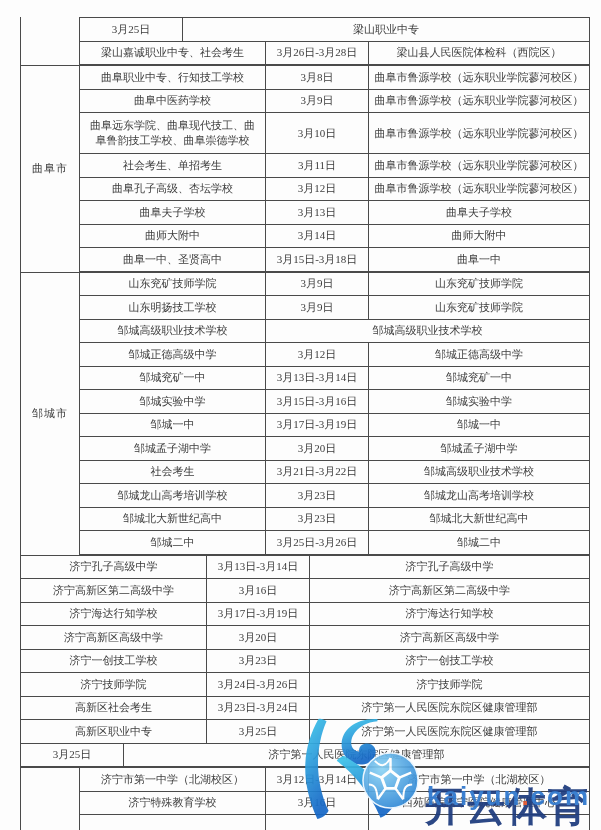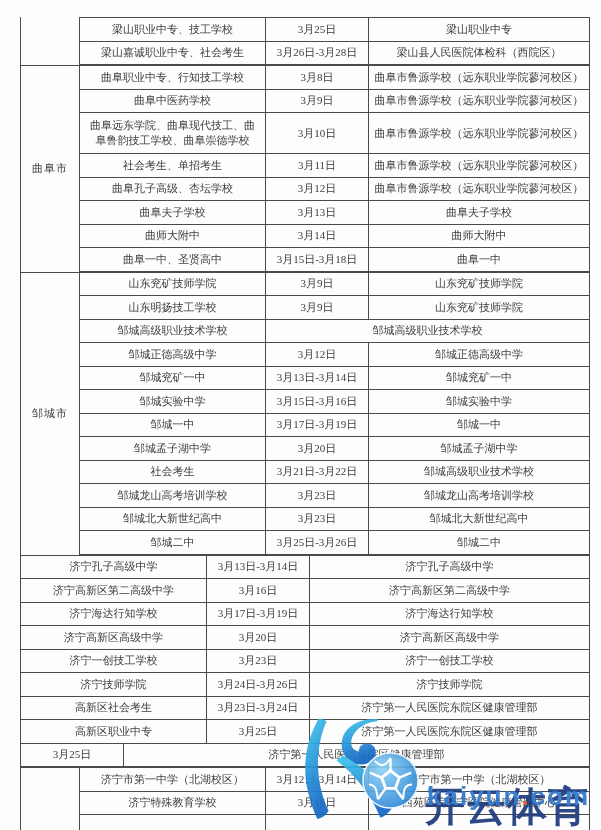--- a/index.html
+++ b/index.html
@@ -62,21 +62,20 @@
   .brand-url .dot { color: var(--dot-color, #e4572e); }
 </style>
 </head>
 <body>
 
 <div class="sched-table" id="table-root">
     <div class="group">
       <div class="region-cell"></div>
       <div class="rows-col">
         <div class="row">
-          <div class="cell school">梁山职业中专、技工学校</div>
           <div class="cell date">3月25日</div>
           <div class="cell loc">梁山职业中专</div>
         </div>
         <div class="row">
           <div class="cell school">梁山嘉诚职业中专、社会考生</div>
           <div class="cell date">3月26日-3月28日</div>
           <div class="cell loc">梁山县人民医院体检科（西院区）</div>
         </div>
       </div>
     </div>

